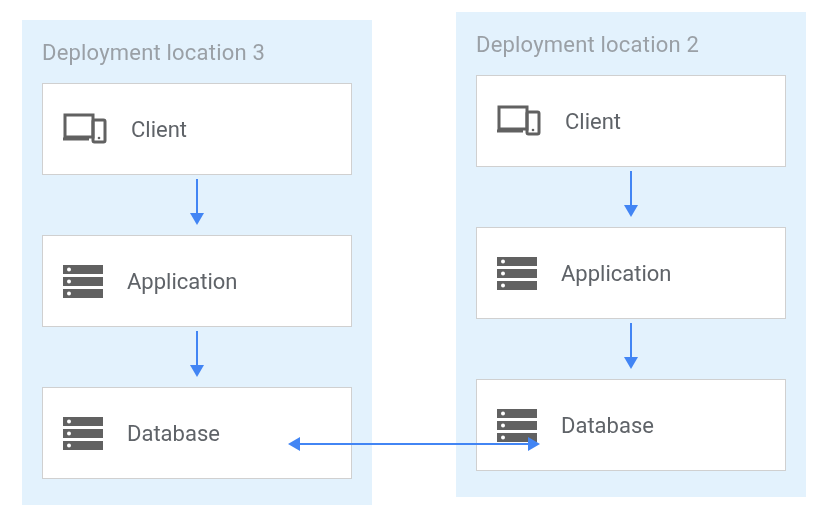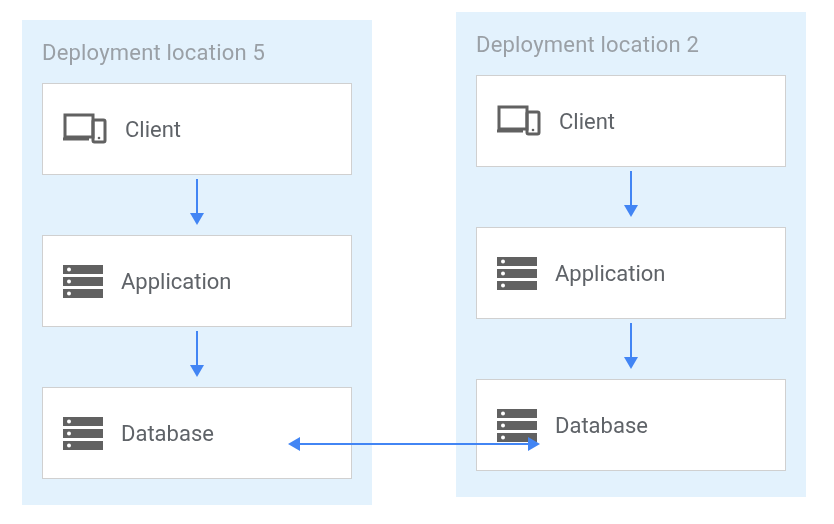--- a/index.html
+++ b/index.html
@@ -25,21 +25,21 @@
       margin-bottom: 18px;
       letter-spacing: 0.2px;
     }
     .node {
       background: #fff;
       border: 1px solid #d0d0d0;
       height: 92px;
       display: flex;
       align-items: center;
       padding: 0 20px;
-      gap: 18px;
+      gap: 24px;
     }
     .node-label {
       font-size: 22px;
       color: #5f6368;
       font-weight: 400;
     }
     .spacer { height: 60px; position: relative; }
     .arrow-down {
       position: absolute;
       left: 50%;
@@ -109,21 +109,21 @@
       <rect x="0" y="12" width="40" height="9" fill="#616161"></rect>
       <rect x="0" y="24" width="40" height="9" fill="#616161"></rect>
       <circle cx="6" cy="4.5" r="2" fill="#fff"></circle>
       <circle cx="6" cy="16.5" r="2" fill="#fff"></circle>
       <circle cx="6" cy="28.5" r="2" fill="#fff"></circle>
     </g>
   </defs>
 </svg>
 
 <div class="location loc1">
-  <div class="loc-title">Deployment location 5</div>
+  <div class="loc-title">Deployment location 3</div>
 
   <div class="node">
     <span class="icon">
       <svg width="44" height="34" viewBox="0 0 44 34">
         <rect x="2" y="3" width="28" height="22" fill="none" stroke="#616161" stroke-width="3"></rect>
         <line x1="0" y1="27" x2="26" y2="27" stroke="#616161" stroke-width="3"></line>
         <rect x="30" y="8" width="12" height="22" rx="1.5" fill="none" stroke="#616161" stroke-width="3"></rect>
         <circle cx="36" cy="26" r="1.3" fill="#616161"></circle>
       </svg>
     </span>

